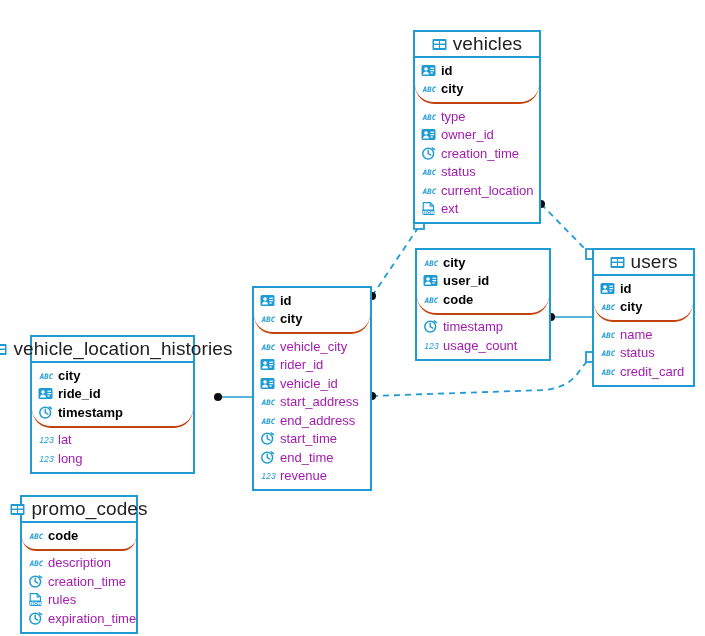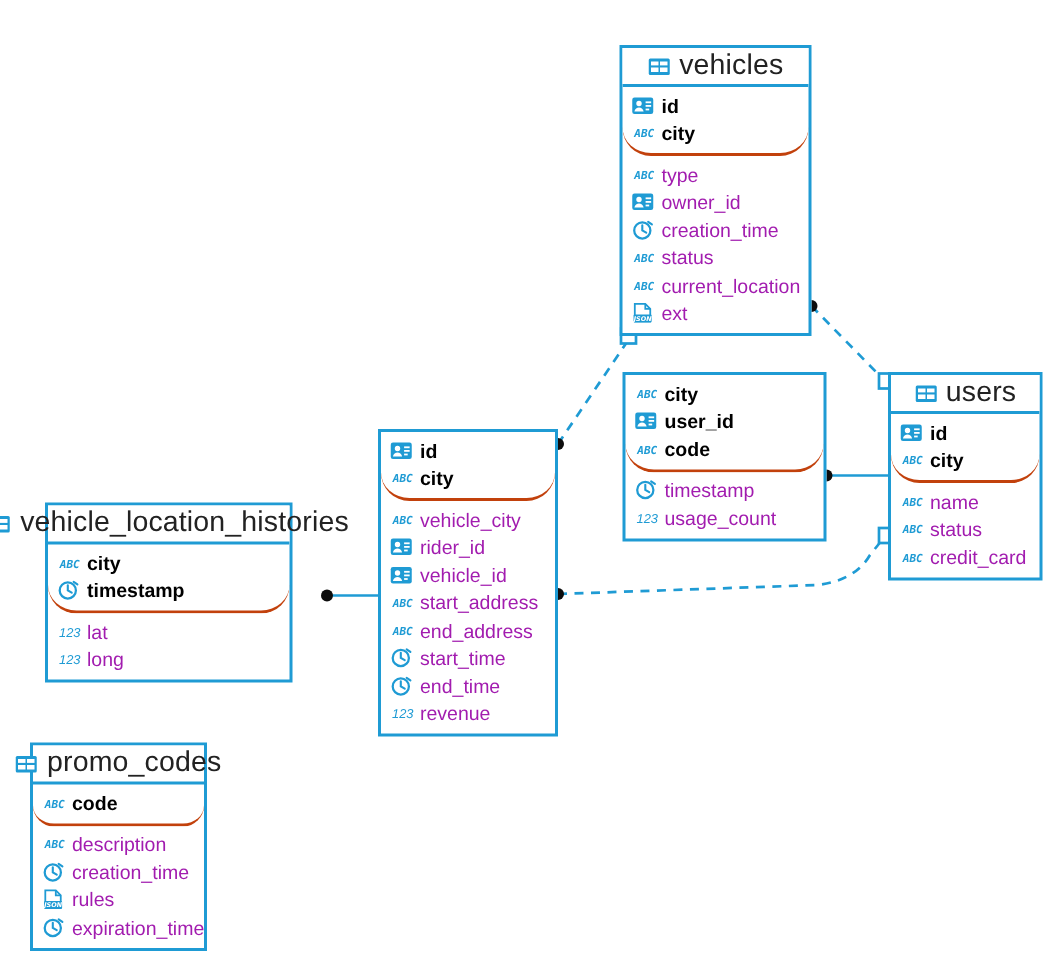--- a/index.html
+++ b/index.html
@@ -454,20 +454,33 @@
             <span class="ficon">
               <svg width="17" height="15" viewBox="0 0 17 15">
                 <text x="8.5" y="10.6" text-anchor="middle" font-family="DejaVu Sans Mono, monospace" font-size="7.4" font-weight="bold" fill="#1f9bd4">ABC</text>
               </svg>
             </span>
             <span class="field-name">city</span>
           </div>
           <div class="field-row pk">
             <span class="ficon">
               <svg width="15" height="15" viewBox="0 0 15 15">
+                <rect x="0.5" y="2" width="14" height="11" rx="1.5" fill="#1f9bd4"></rect>
+                <circle cx="5" cy="6" r="1.8" fill="#ffffff"></circle>
+                <path d="M1.9 11.4c0.4-1.9 1.7-2.8 3.1-2.8s2.7 0.9 3.1 2.8z" fill="#ffffff"></path>
+                <rect x="9.4" y="4.6" width="3.7" height="1.2" fill="#ffffff"></rect>
+                <rect x="9.4" y="7" width="3.7" height="1.2" fill="#ffffff"></rect>
+                <rect x="9.4" y="9.4" width="2.4" height="1.2" fill="#ffffff"></rect>
+              </svg>
+            </span>
+            <span class="field-name">ride_id</span>
+          </div>
+          <div class="field-row pk">
+            <span class="ficon">
+              <svg width="15" height="15" viewBox="0 0 15 15">
                 <circle cx="7.2" cy="7.6" r="5.4" fill="none" stroke="#1f9bd4" stroke-width="1.5"></circle>
                 <path d="M7.2 4.2 L7.2 7.6 L9.8 9.1" fill="none" stroke="#1f9bd4" stroke-width="1.4" stroke-linecap="round"></path>
                 <path d="M11.1 1.9 L13.6 3.6" stroke="#1f9bd4" stroke-width="1.4" stroke-linecap="round"></path>
               </svg>
             </span>
             <span class="field-name">timestamp</span>
           </div>
         </div>
         <div class="field-group">
           <div class="field-row">

